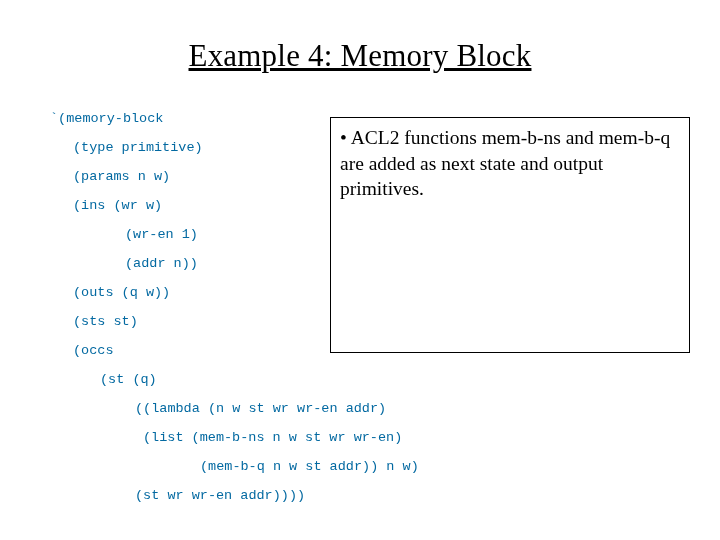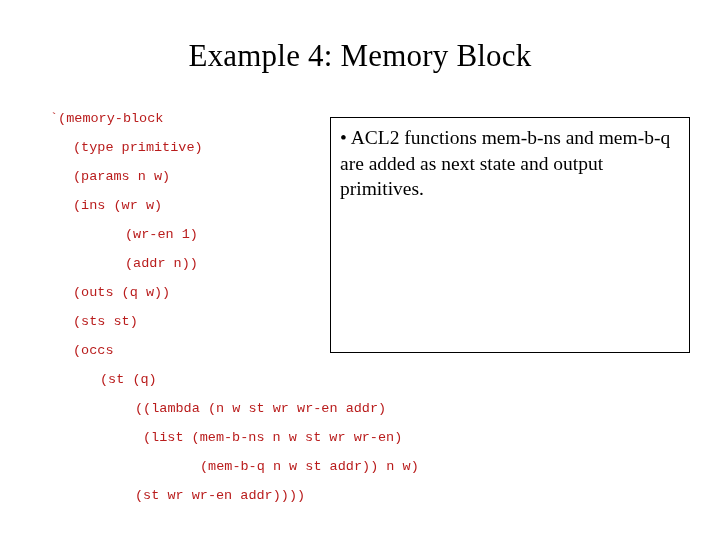--- a/index.html
+++ b/index.html
@@ -21,31 +21,32 @@
     left: 0;
     top: 36px;
     width: 720px;
     text-align: center;
     font-family: "Liberation Serif", "DejaVu Serif", serif;
     font-size: 31px;
     line-height: 40px;
     letter-spacing: 0.2px;
     color: #000000;
     white-space: nowrap;
+    text-decoration: underline;
   }
   
   #code-block {
     position: absolute;
     left: 50px;
     top: 104px;
     width: 330px;
     font-family: "Liberation Mono", "DejaVu Sans Mono", monospace;
     font-size: 13.5px;
     line-height: 29px;
-    color: #b91c1c;
+    color: #0369a1;
     white-space: pre;
   }
   .code-line {
     height: 29px;
     white-space: pre;
   }
   
   #bullet-box {
     position: absolute;
     left: 330px;

